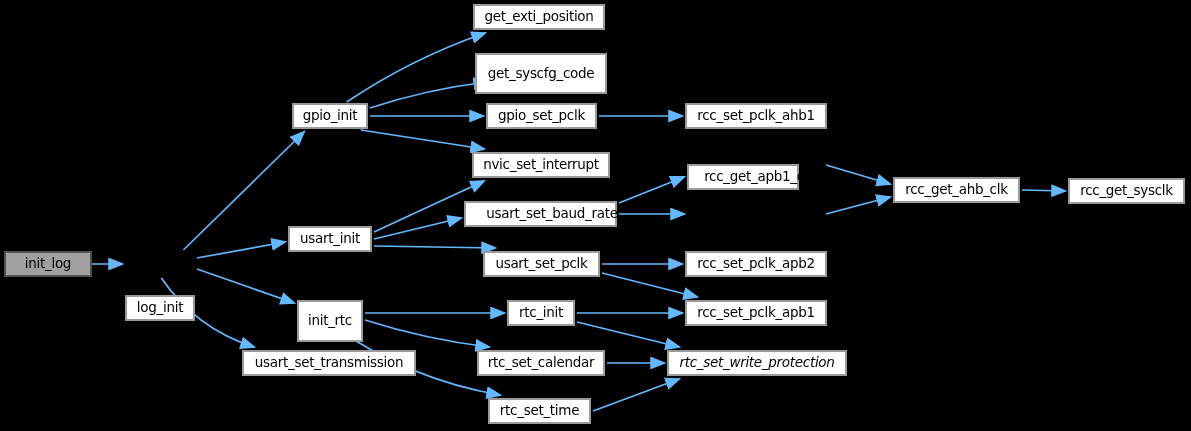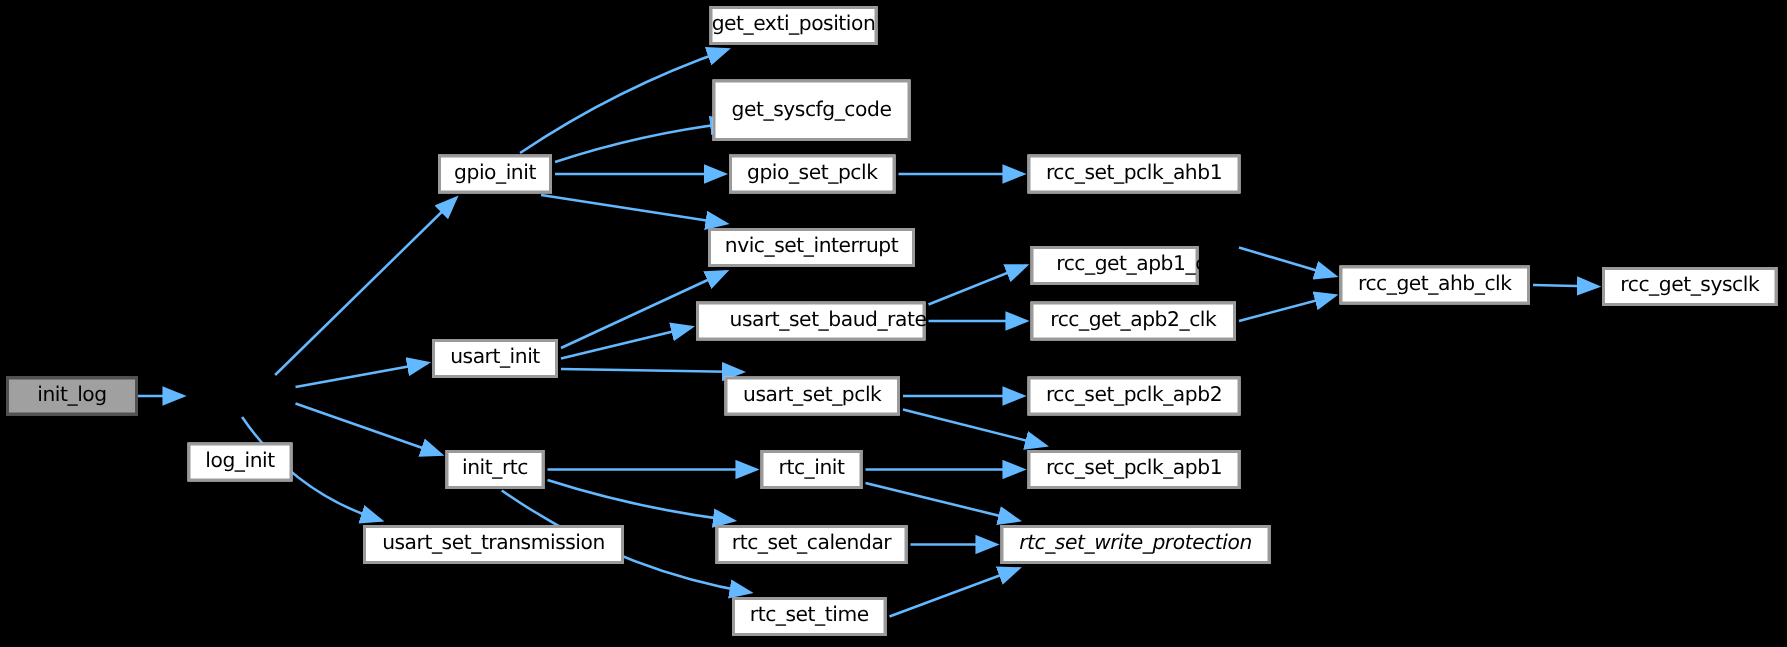--- a/index.html
+++ b/index.html
@@ -78,33 +78,32 @@
         <path d="M826,165 Q858,174.5 890,184" class="edge" marker-end="url(#arrowhead)"></path>
         <path d="M826,214 Q858,205.5 890,197" class="edge" marker-end="url(#arrowhead)"></path>
         <path d="M1022,190 Q1043.5,190.5 1065,191" class="edge" marker-end="url(#arrowhead)"></path>
       </g>
   </svg>
   <div id="nodes">
       <div class="node root" style="left: 4px; top: 251px; width: 88px; height: 26px;">init_log</div>
       <div class="node" style="left: 125px; top: 251px; width: 70px; height: 26px; margin-top: 44px;">log_init</div>
       <div class="node" style="left: 292px; top: 103px; width: 76px; height: 26px;">gpio_init</div>
       <div class="node" style="left: 288px; top: 226px; width: 84px; height: 26px;">usart_init</div>
-      <div class="node" style="left: 297px; top: 300px; width: 66px; height: 26px;">init_rtc</div>
+      <div class="node" style="left: 297px; top: 300px; width: 66px; height: 42px;">init_rtc</div>
       <div class="node" style="left: 242px; top: 350px; width: 174px; height: 26px;">usart_set_transmission</div>
-      <div class="node" style="left: 473px; top: 4px; width: 112px; height: 26px;">get_exti_position</div>
+      <div class="node" style="left: 473px; top: 4px; width: 132px; height: 26px;">get_exti_position</div>
       <div class="node" style="left: 475px; top: 53px; width: 132px; height: 41px;">get_syscfg_code</div>
       <div class="node" style="left: 486px; top: 103px; width: 111px; height: 26px;">gpio_set_pclk</div>
       <div class="node" style="left: 472px; top: 152px; width: 138px; height: 26px;">nvic_set_interrupt</div>
       <div class="node" style="left: 464px; top: 201px; width: 153px; height: 26px; padding-left: 23px;">usart_set_baud_rate</div>
       <div class="node" style="left: 483px; top: 251px; width: 117px; height: 26px;">usart_set_pclk</div>
       <div class="node" style="left: 507px; top: 300px; width: 68px; height: 26px;">rtc_init</div>
       <div class="node" style="left: 477px; top: 350px; width: 128px; height: 26px;">rtc_set_calendar</div>
       <div class="node" style="left: 488px; top: 398px; width: 103px; height: 26px;">rtc_set_time</div>
       <div class="node" style="left: 685px; top: 103px; width: 142px; height: 26px;">rcc_set_pclk_ahb1</div>
       <div class="node" style="left: 687px; top: 164px; width: 112px; height: 26px; padding-left: 33px;">rcc_get_apb1_clk</div>
-      <div class="node" style="left: 687px; top: 201px; width: 137px; height: 26px;">rcc_get_apb2_clk</div>
       <div class="node" style="left: 685px; top: 251px; width: 142px; height: 26px;">rcc_set_pclk_apb2</div>
       <div class="node" style="left: 685px; top: 300px; width: 142px; height: 26px;">rcc_set_pclk_apb1</div>
       <div class="node" style="left: 667px; top: 350px; width: 180px; height: 26px; font-style: italic;">rtc_set_write_protection</div>
       <div class="node" style="left: 893px; top: 177px; width: 127px; height: 26px;">rcc_get_ahb_clk</div>
       <div class="node" style="left: 1068px; top: 178px; width: 117px; height: 26px;">rcc_get_sysclk</div>
     </div>
 </div>
 
 </body></html>

